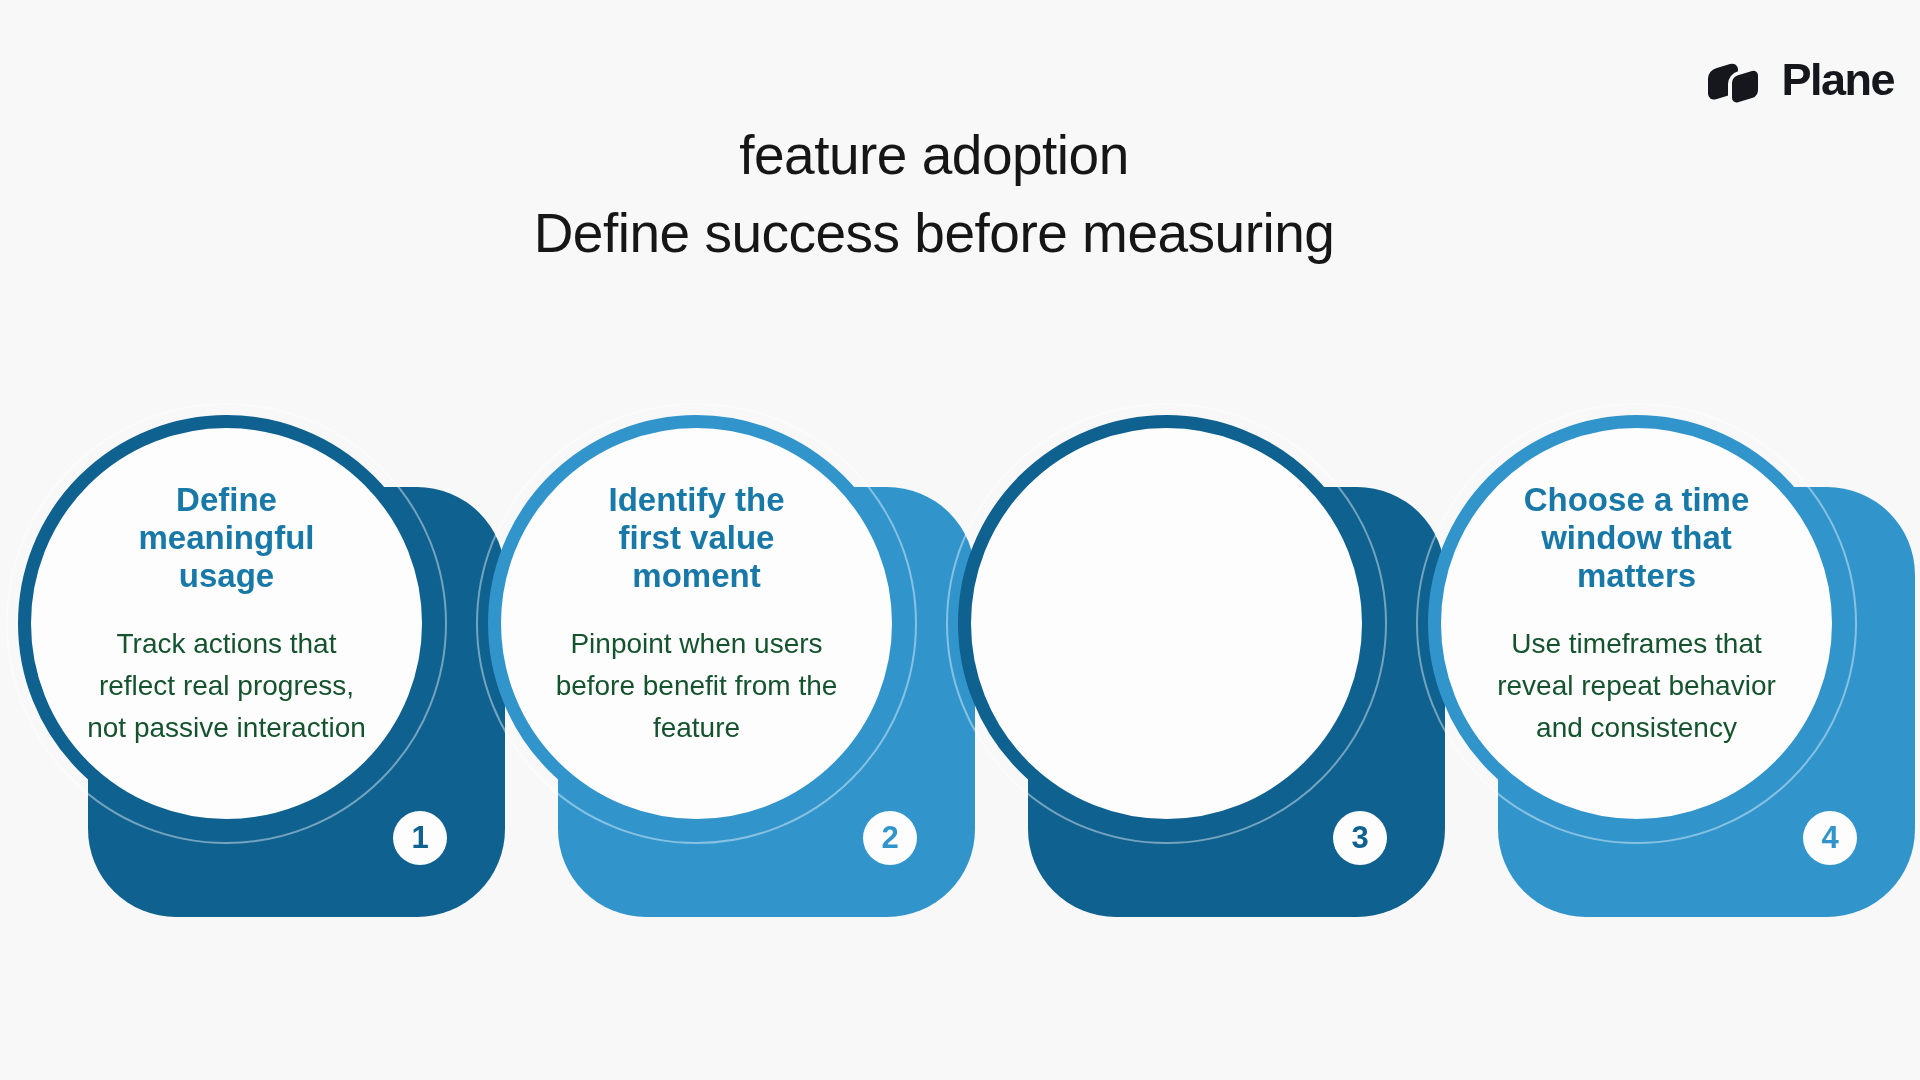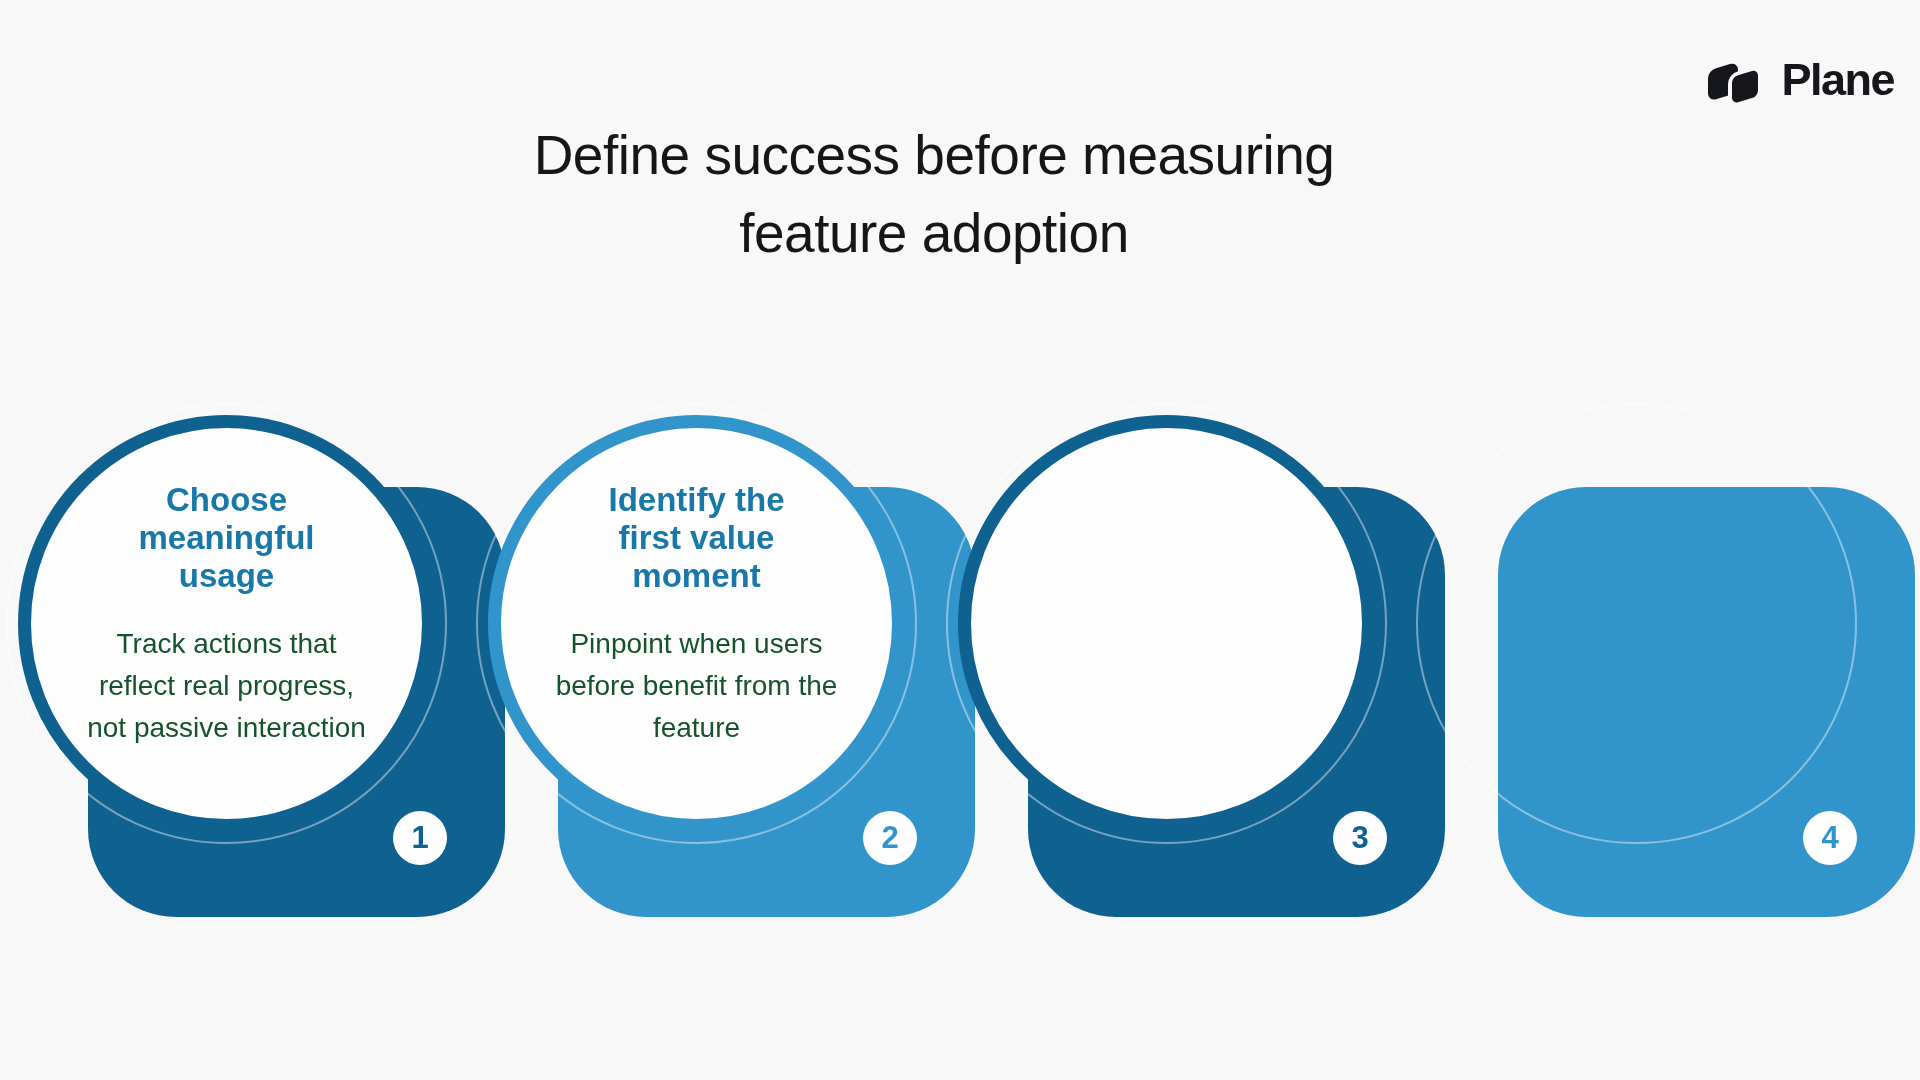--- a/index.html
+++ b/index.html
@@ -125,29 +125,29 @@
         <rect x="2" y="8" width="30" height="31" rx="8" fill="#15171c"></rect>
       </g>
       <g transform="translate(23,16) skewY(-16)">
         <rect x="2" y="8" width="30" height="31" rx="8" fill="#15171c" stroke="#f8f8f8" stroke-width="4"></rect>
       </g>
     </svg>
     <span class="logo-text">Plane</span>
   </div>
 
   <div class="title">
+    <div>feature adoption</div>
     <div>Define success before measuring</div>
-    <div>feature adoption</div>
   </div>
 
   <div class="card card-1" style="--c: #0f618f;">
     <div class="rect"></div>
     <div class="ring"></div>
     <div class="circle">
-      <div class="heading">Choose
+      <div class="heading">Define
 meaningful
 usage</div>
       <div class="body-text">Track actions that
 reflect real progress,
 not passive interaction</div>
     </div>
     <div class="badge">1</div>
   </div>
 
   <div class="card card-2" style="--c: #3195cc;">
@@ -168,16 +168,24 @@
     <div class="rect"></div>
     <div class="ring"></div>
     <div class="circle">
     </div>
     <div class="badge">3</div>
   </div>
 
   <div class="card card-4" style="--c: #3195cc;">
     <div class="rect"></div>
     <div class="ring"></div>
+    <div class="circle">
+      <div class="heading">Choose a time
+window that
+matters</div>
+      <div class="body-text">Use timeframes that
+reveal repeat behavior
+and consistency</div>
+    </div>
     <div class="badge">4</div>
   </div>
 
 </div>
 
 </body></html>

